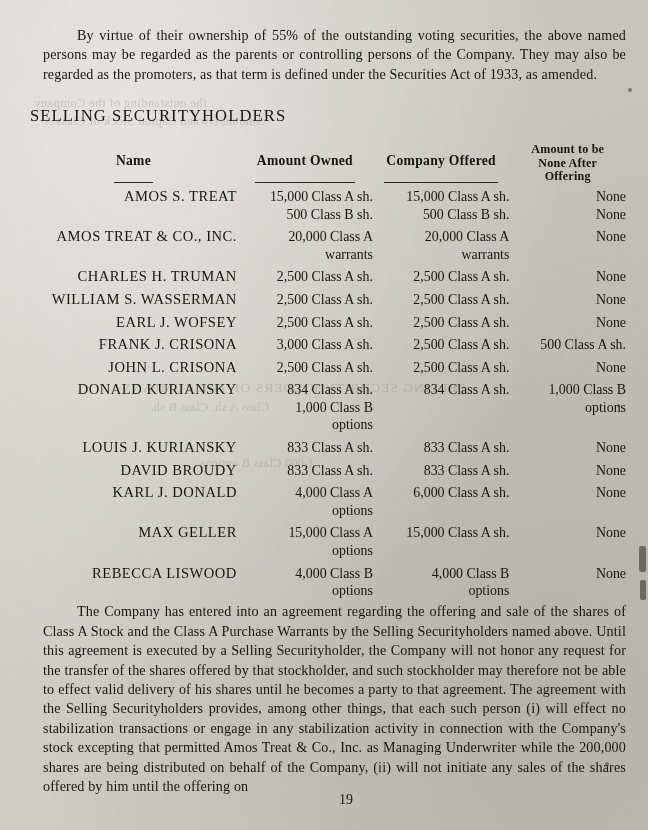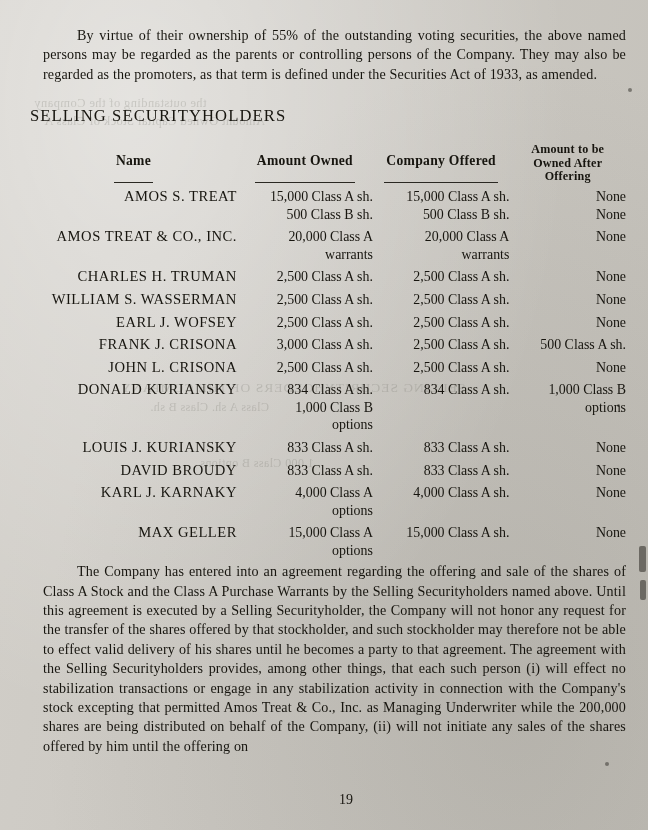--- a/index.html
+++ b/index.html
@@ -160,21 +160,21 @@
             <span class="th-underline">Name</span>
           </th>
           <th>
             <span class="th-underline">Amount Owned</span>
           </th>
           <th>
             <span class="th-underline">Company Offered</span>
           </th>
           <th>
             <span class="th-stack">Amount to be</span>
-            <span class="th-stack">Owned After</span>
+            <span class="th-stack">None After</span>
             <span class="th-stack">Offering</span>
           </th>
         </tr>
       </thead>
       <tbody id="holders-body">
           <tr>
             <td class="name">AMOS S. TREAT</td>
             <td class="owned">
               <div>15,000 Class A sh.</div>
               <div>500 Class B sh.</div>
@@ -295,45 +295,59 @@
               <div>833 Class A sh.</div>
             </td>
             <td class="offered">
               <div>833 Class A sh.</div>
             </td>
             <td class="after">
               <div>None</div>
             </td>
           </tr>
           <tr>
-            <td class="name">KARL J. KARNAKY</td>
+            <td class="name">KARL J. DONALD</td>
             <td class="owned">
               <div>4,000 Class A</div>
               <div>options</div>
             </td>
             <td class="offered mid-align">
-              <div>4,000 Class A sh.</div>
+              <div>6,000 Class A sh.</div>
             </td>
             <td class="after mid-align">
               <div>None</div>
             </td>
           </tr>
           <tr>
             <td class="name">MAX GELLER</td>
             <td class="owned">
               <div>15,000 Class A</div>
               <div>options</div>
             </td>
             <td class="offered mid-align">
               <div>15,000 Class A sh.</div>
             </td>
             <td class="after mid-align">
               <div>None</div>
             </td>
           </tr>
+          <tr>
+            <td class="name">REBECCA LISWOOD</td>
+            <td class="owned">
+              <div>4,000 Class B</div>
+              <div>options</div>
+            </td>
+            <td class="offered">
+              <div>4,000  Class B</div>
+              <div>options</div>
+            </td>
+            <td class="after mid-align">
+              <div>None</div>
+            </td>
+          </tr>
         </tbody>
     </table>
 
     <p class="body indent closing">The Company has entered into an agreement regarding the offering and sale of the shares of Class A Stock and the Class A Purchase Warrants by the Selling Securityholders named above. Until this agreement is executed by a Selling Securityholder, the Company will not honor any request for the transfer of the shares offered by that stockholder, and such stockholder may therefore not be able to effect valid delivery of his shares until he becomes a party to that agreement. The agreement with the Selling Securityholders provides, among other things, that each such person (i) will effect no stabilization transactions or engage in any stabilization activity in connection with the Company's stock excepting that permitted Amos Treat &amp; Co., Inc. as Managing Underwriter while the 200,000 shares are being distributed on behalf of the Company, (ii) will not initiate any sales of the shares offered by him until the offering on</p>
   </div>
 
   <div class="pagenum">19</div>
 </div>
 
 </body></html>

